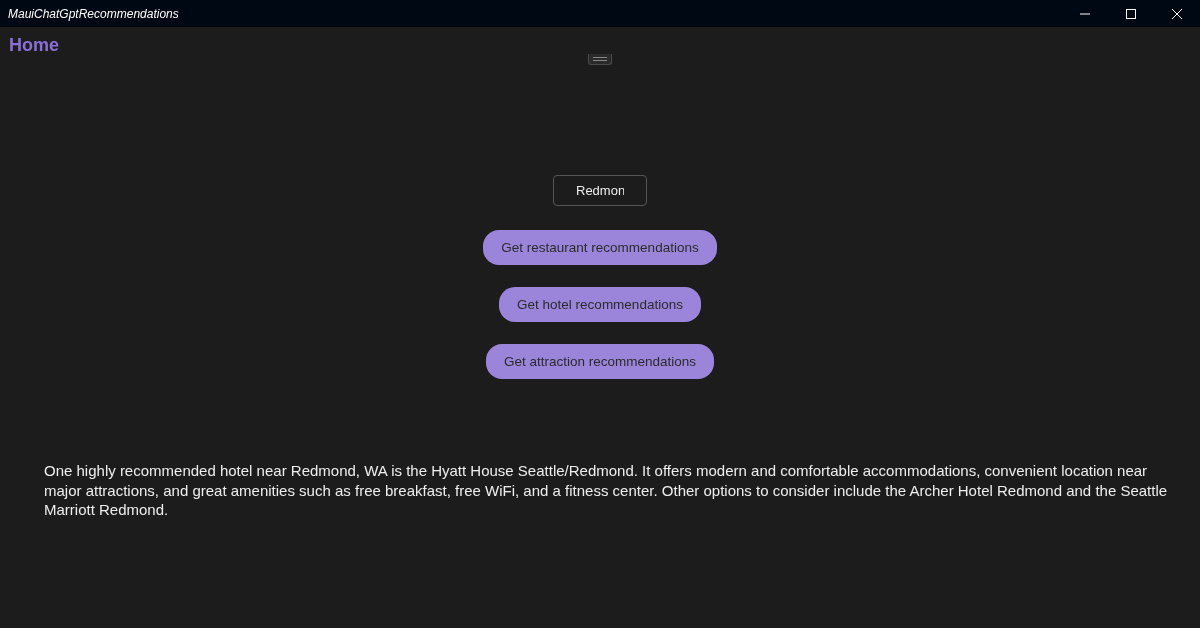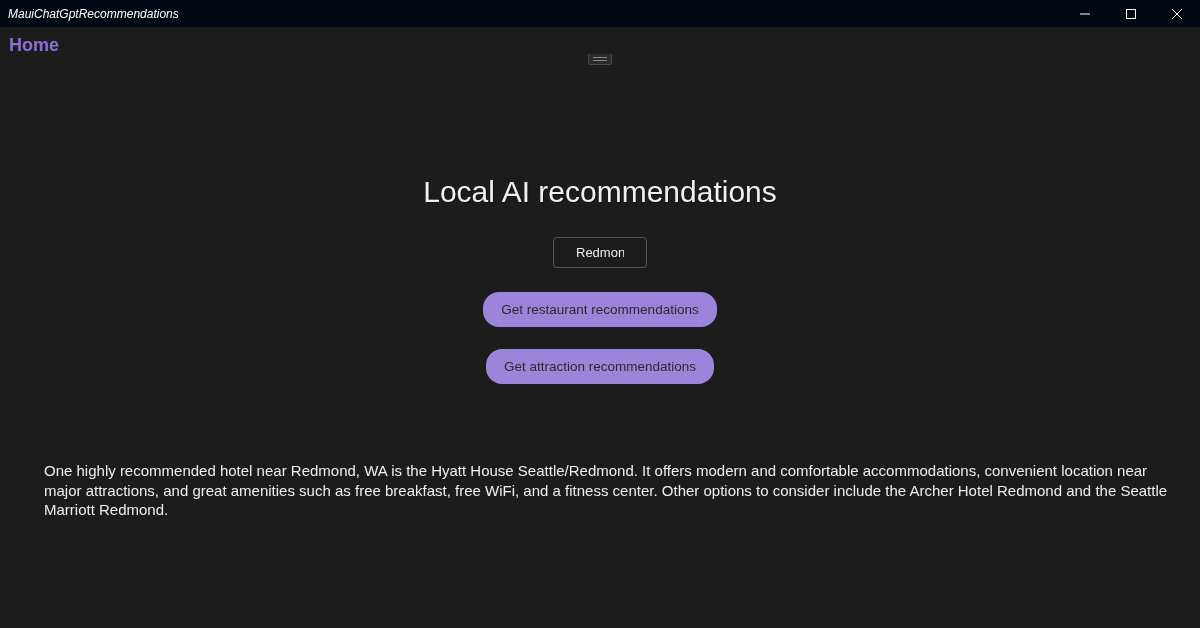--- a/index.html
+++ b/index.html
@@ -156,20 +156,20 @@
 
 <div class="content">
   <div class="handle-bar">
     <div class="handle-bar-line"></div>
     <div class="handle-bar-line"></div>
   </div>
 
   <div class="home-label">Home</div>
 
   <div class="main-area">
-    <div class="heading">Local AI recommendations</div>
     <input class="location-input" type="text" value="Redmond, WA" style="">
     <button class="rec-button">Get restaurant recommendations</button>
+    <button class="rec-button">Get hotel recommendations</button>
     <button class="rec-button">Get attraction recommendations</button>
   </div>
 
   <div class="result-text">One highly recommended hotel near Redmond, WA is the Hyatt House Seattle/Redmond. It offers modern and comfortable accommodations, convenient location near major attractions, and great amenities such as free breakfast, free WiFi, and a fitness center. Other options to consider include the Archer Hotel Redmond and the Seattle Marriott Redmond.</div>
 </div>
 
 </body></html>

